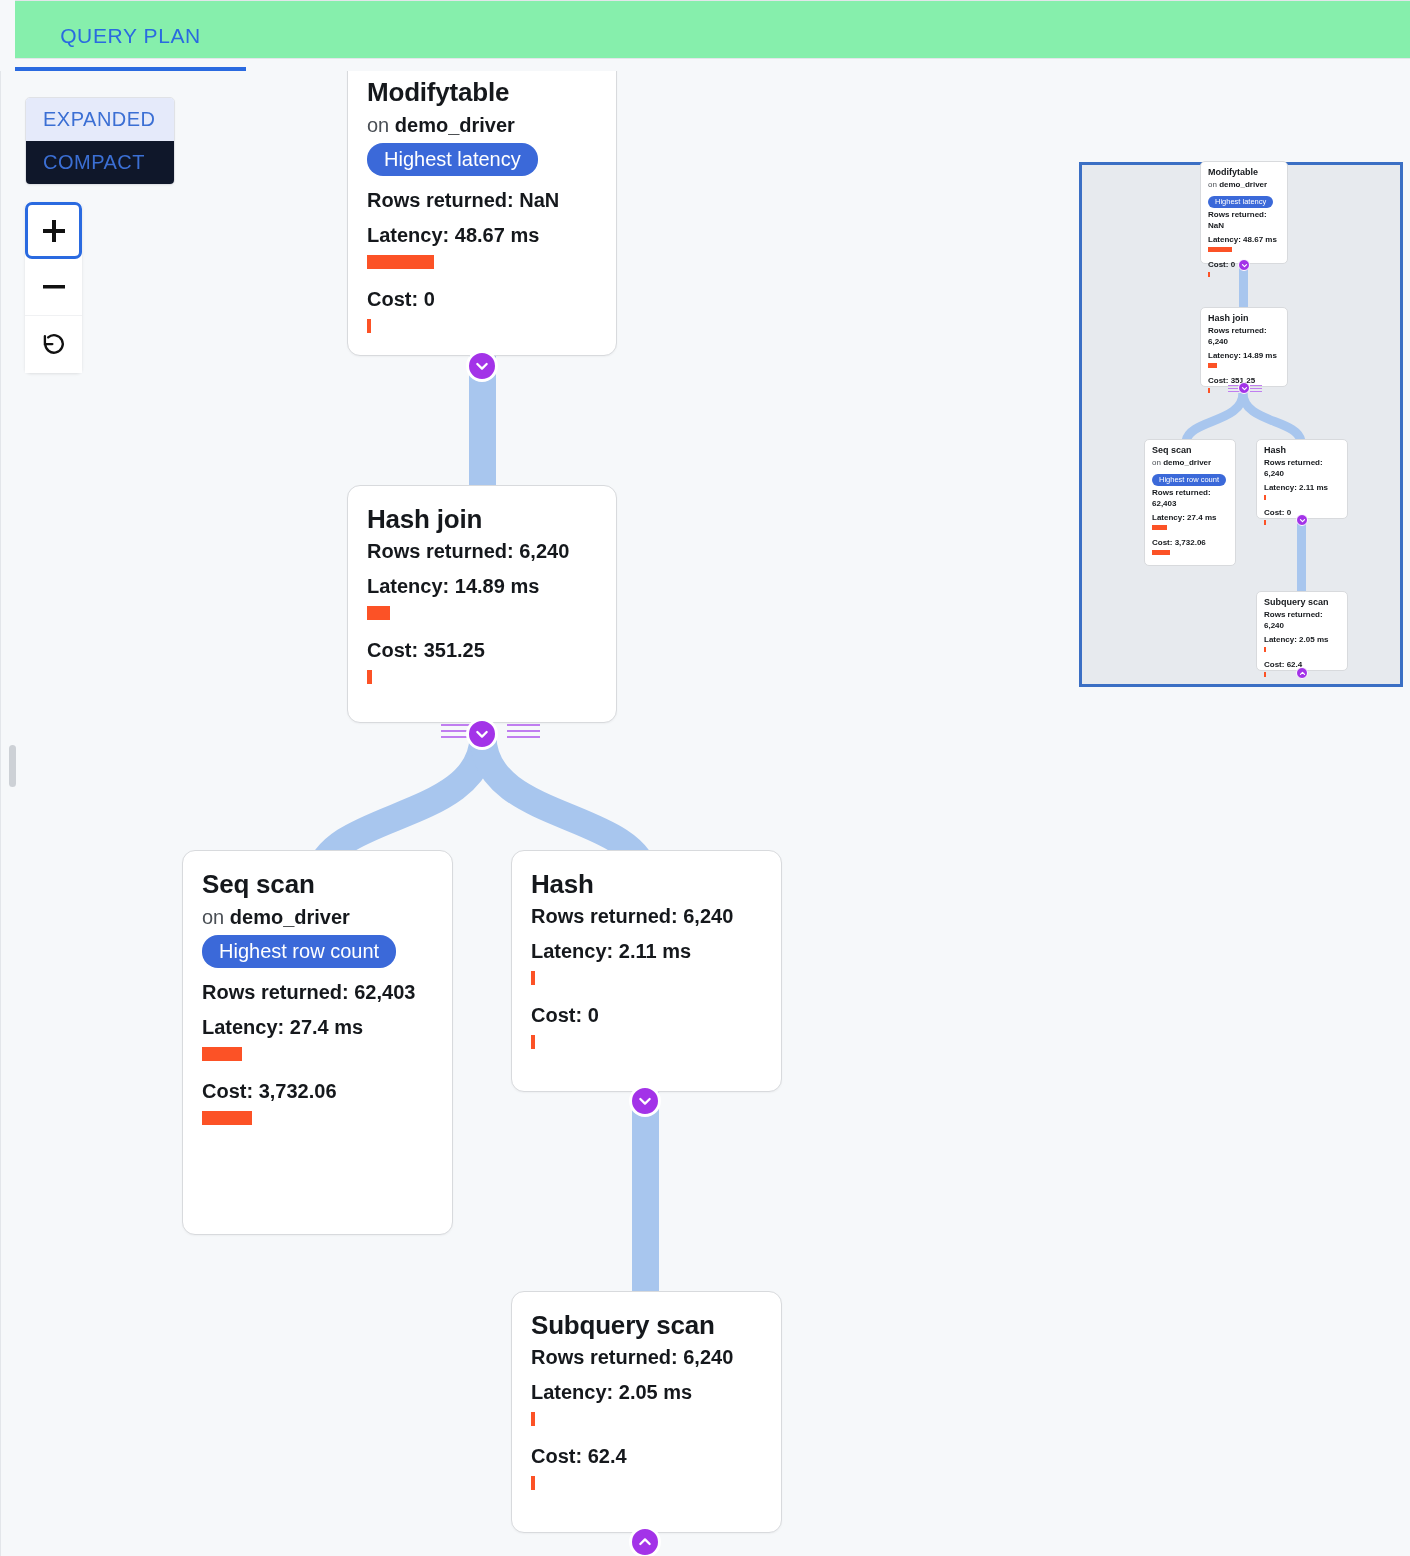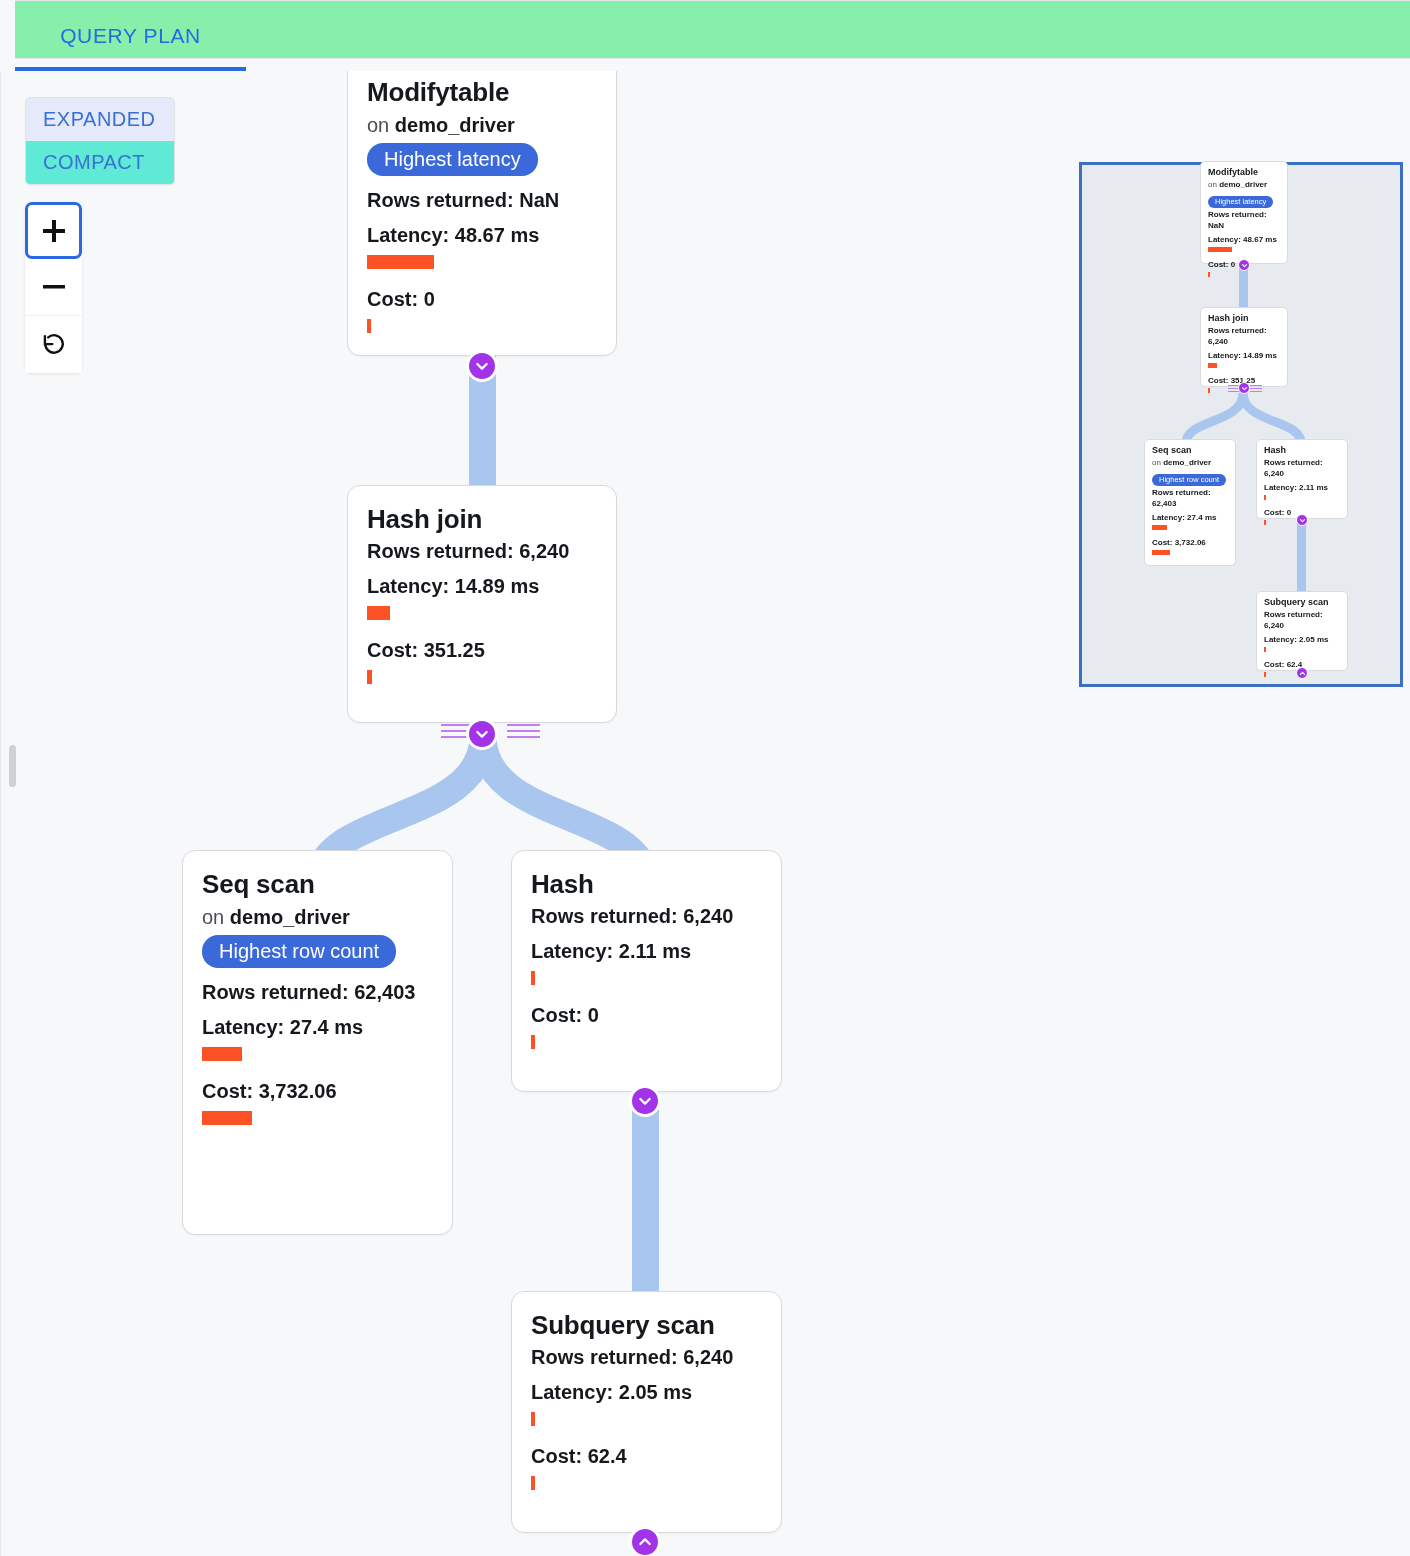--- a/index.html
+++ b/index.html
@@ -51,21 +51,21 @@
 
   
   .mode-toggle {
     position: absolute; left: 25px; top: 26px; width: 150px;
     background: #ffffff; border: 1px solid #e0e2e6; border-radius: 5px;
     overflow: hidden; box-shadow: 0 1px 2px rgba(0,0,0,0.04);
   }
   .mode-opt {
     height: 43px; display: flex; align-items: center; padding-left: 17px;
     font-size: 20px; letter-spacing: 0.5px; color: #3b6fd4;
-    cursor: pointer; user-select: none; background: #5eead4;
+    cursor: pointer; user-select: none; background: #0f172a;
   }
   .mode-opt.selected { background: #e5eafa; }
 
   
   .zoom-ctrls {
     position: absolute; left: 25px; top: 131px; width: 57px;
     background: #ffffff; border-radius: 5px;
     box-shadow: 0 1px 3px rgba(0,0,0,0.10);
   }
   .zoom-btn {

